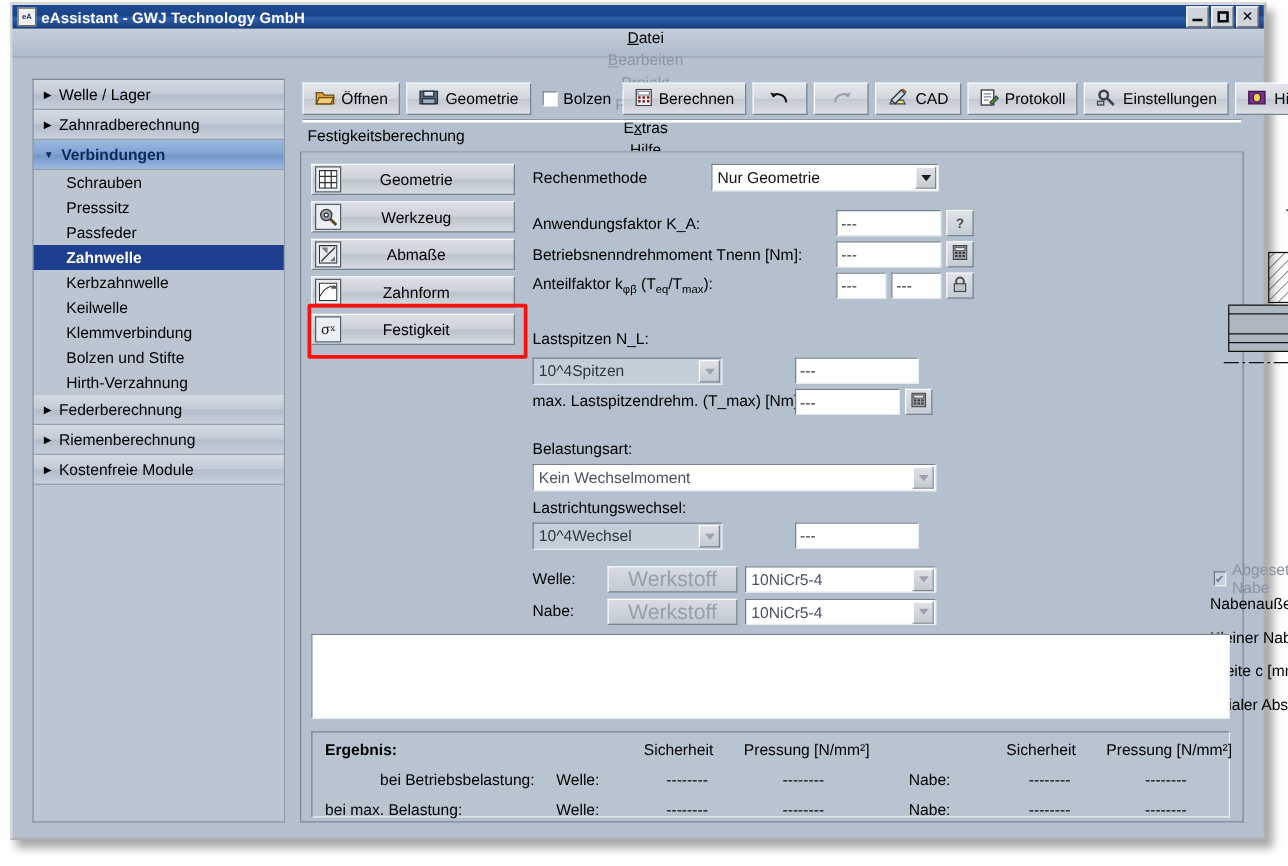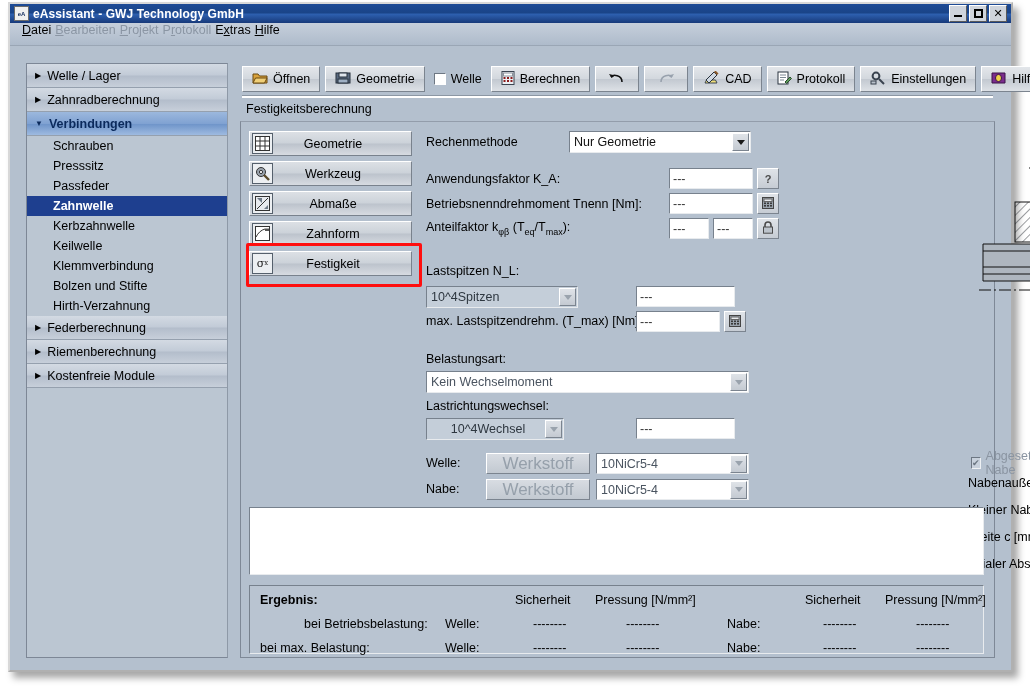--- a/index.html
+++ b/index.html
@@ -29,22 +29,23 @@
   .win-btn{
     width:16px;height:15px;background:#cfd4dc;
     border:1px solid;border-color:#ffffff #5a5a5a #5a5a5a #ffffff;
     display:flex;align-items:center;justify-content:center;
     font-size:10px;color:#000;font-family:"DejaVu Sans",sans-serif;line-height:1;
   }
 
   
   #menubar{
     height:22px;background:linear-gradient(to bottom,#c6cfdb,#aebbcb);
-    display:flex;padding-left:12px;gap:4px;
+    display:flex;align-items:center;padding-left:12px;gap:4px;
     border-bottom:1px solid #9aa6b5;
+    flex-direction:column;
   }
   .menu-item{font-size:12.5px;color:#000;cursor:default;}
   .menu-item.disabled{color:#8b96a4;}
   .menu-item u{text-decoration:underline;}
 
   
   #content{position:absolute;left:2px;top:43px;right:2px;bottom:2px;display:flex;}
 
   
   #sidebar{
@@ -289,21 +290,21 @@
             <svg width="16" height="14" viewBox="0 0 16 14">
                 <rect x="1" y="2" width="14" height="10" fill="#5a6a80" stroke="#27303c"></rect>
                 <rect x="4" y="2" width="8" height="4" fill="#dfe5ec" stroke="#27303c"></rect>
                 <rect x="3" y="8" width="10" height="4" fill="#9fb0c4" stroke="#27303c"></rect>
               </svg>
           </span>
           <span>Geometrie</span>
         </div>
         <div class="chk-wrap">
           <span class="chkbox"></span>
-          <span>Welle</span>
+          <span>Bolzen</span>
         </div>
         <div class="tbtn">
           <span>
             <svg width="14" height="14" viewBox="0 0 14 14">
                 <rect x="1" y="0.5" width="12" height="13" fill="#eceff3" stroke="#3b4450"></rect>
                 <rect x="2.5" y="2" width="9" height="3" fill="#fff" stroke="#8a929c"></rect>
                 <g fill="#8b1a1a">
                   <rect x="2.5" y="6" width="2" height="2"></rect>
                   <rect x="6" y="6" width="2" height="2"></rect>
                   <rect x="9.5" y="6" width="2" height="2"></rect>
@@ -521,21 +522,21 @@
 
         <div class="flabel" style="left:185px;top:230px;">Belastungsart:</div>
         <div class="fcombo dim" style="left:185px;top:249px;width:323px;">
           <span class="cbtext">Kein Wechselmoment</span>
           <span class="cbarrow dim">
               <i></i>
             </span>
         </div>
 
         <div class="flabel" style="left:185px;top:277px;">Lastrichtungswechsel:</div>
-        <div class="fcombo greybg dim" style="left:185px;top:296px;width:138px;text-align:center;">
+        <div class="fcombo greybg dim" style="left:185px;top:296px;width:152px;">
           <span class="cbtext">10^4Wechsel</span>
           <span class="cbarrow dim">
               <i></i>
             </span>
         </div>
         <div class="finput" style="left:395px;top:296px;width:99px;">
             <span>---</span>
           </div>
 
         <div class="flabel" style="left:185px;top:334px;">Welle:</div>

